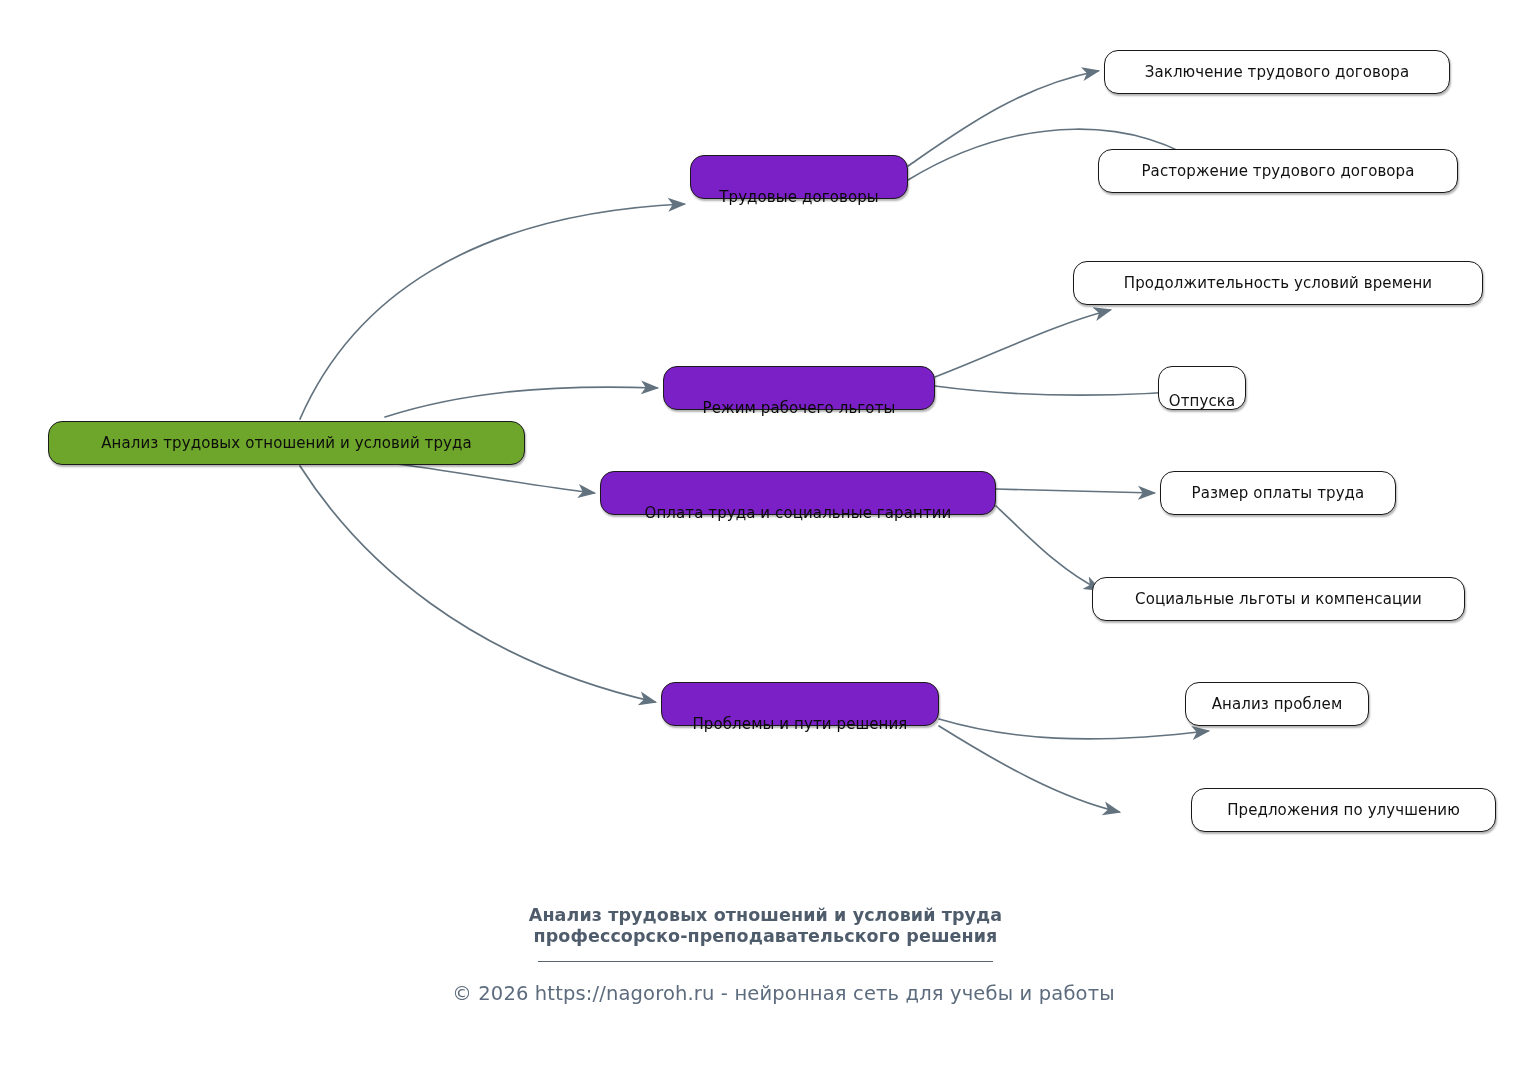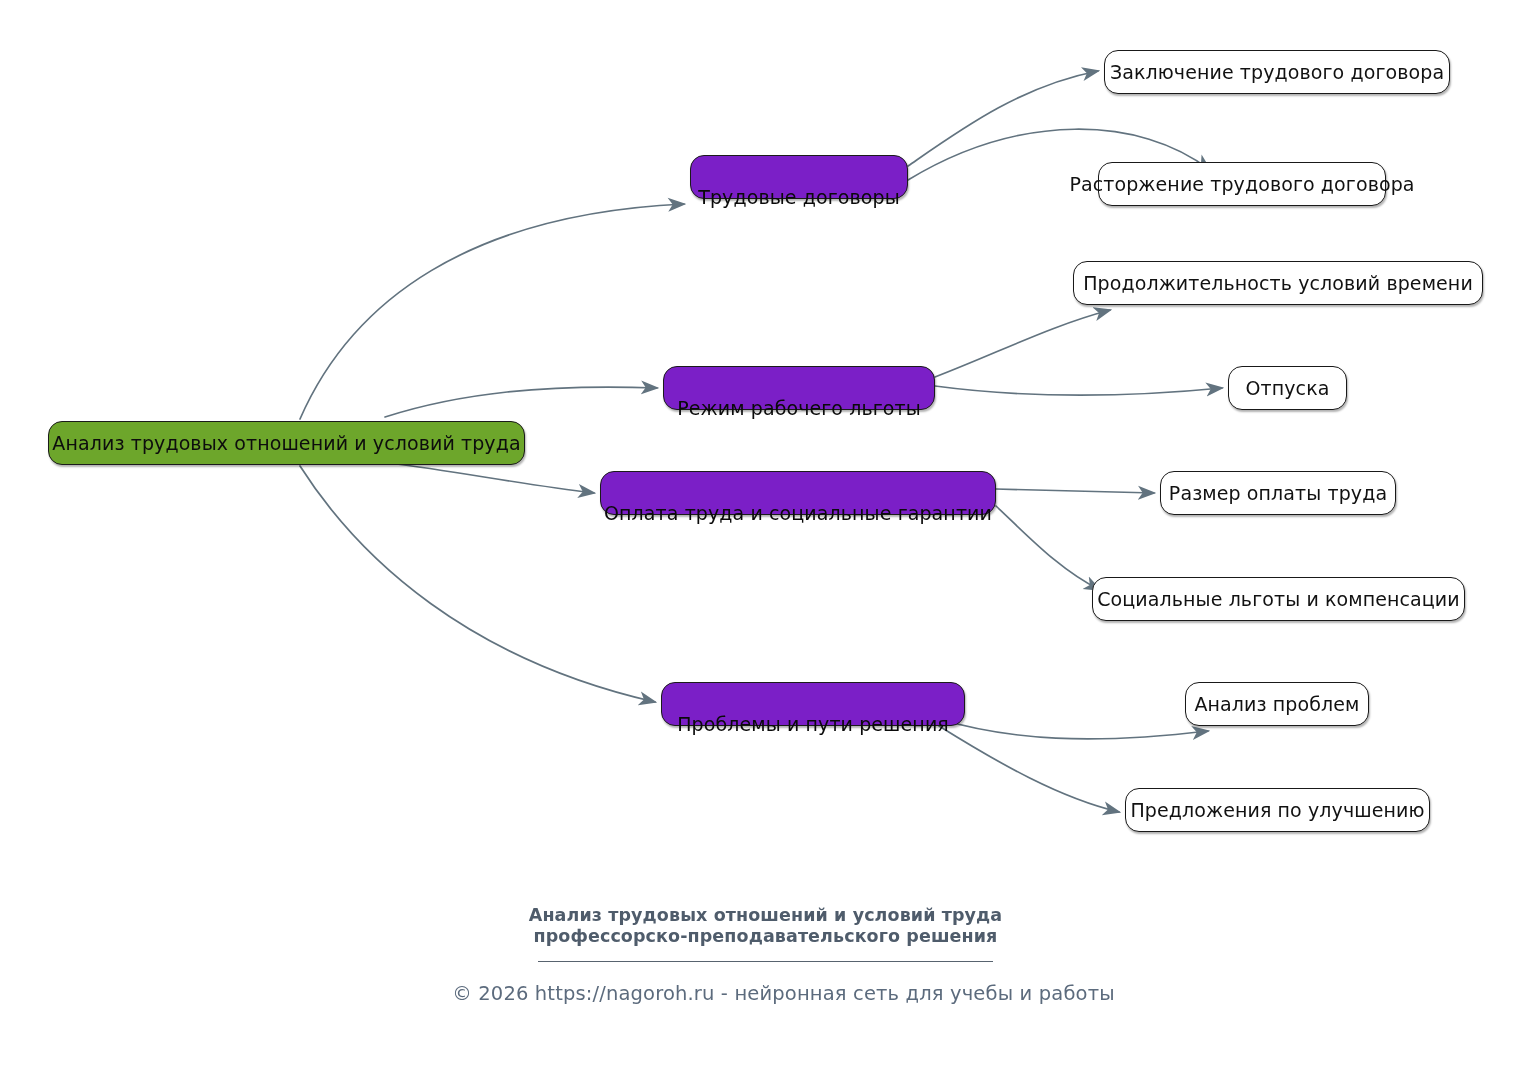--- a/index.html
+++ b/index.html
@@ -42,21 +42,21 @@
     justify-content: center;
     border-radius: 14px;
     border: 1.6px solid #1b1b1b;
     white-space: nowrap;
     line-height: 1;
     box-shadow: 1px 2px 2px rgba(0,0,0,0.30);
   }
   .node-label {
     display: block;
     color: #0d0d0d;
-    font-size: 19px;
+    font-size: 15px;
     letter-spacing: 0.1px;
   }
 
   .node.root {
     background: #6da62b;
     height: 44px;
     font-weight: 400;
   }
   .node.branch {
     background: #7b1fc7;
@@ -140,51 +140,51 @@
   <div class="node root" style="left:48px; top:421px; width:477px;">
     <span class="node-label">Анализ трудовых отношений и условий труда</span>
   </div>
 
   <div class="node branch" style="left:690px; top:155px; width:218px;">
     <span class="node-label">Трудовые договоры</span>
   </div>
   <div class="node leaf" style="left:1104px; top:50px; width:346px;">
     <span class="node-label">Заключение трудового договора</span>
   </div>
-  <div class="node leaf" style="left:1098px; top:162px; width:288px;">
+  <div class="node leaf" style="left:1098px; top:149px; width:360px;">
     <span class="node-label">Расторжение трудового договора</span>
   </div>
 
   <div class="node branch" style="left:663px; top:366px; width:272px;">
     <span class="node-label">Режим рабочего льготы</span>
   </div>
   <div class="node leaf" style="left:1073px; top:261px; width:410px;">
     <span class="node-label">Продолжительность условий времени</span>
   </div>
-  <div class="node leaf" style="left:1228px; top:366px; width:119px;">
+  <div class="node leaf" style="left:1158px; top:366px; width:88px;align-items:flex-end;">
     <span class="node-label">Отпуска</span>
   </div>
 
   <div class="node branch" style="left:600px; top:471px; width:396px;">
     <span class="node-label">Оплата труда и социальные гарантии</span>
   </div>
   <div class="node leaf" style="left:1092px; top:577px; width:373px;">
     <span class="node-label">Социальные льготы и компенсации</span>
   </div>
   <div class="node leaf" style="left:1160px; top:471px; width:236px;">
     <span class="node-label">Размер оплаты труда</span>
   </div>
 
-  <div class="node branch" style="left:661px; top:682px; width:304px;">
+  <div class="node branch" style="left:661px; top:682px; width:278px;">
     <span class="node-label">Проблемы и пути решения</span>
   </div>
   <div class="node leaf" style="left:1185px; top:682px; width:184px;">
     <span class="node-label">Анализ проблем</span>
   </div>
-  <div class="node leaf" style="left:1125px; top:788px; width:305px;">
+  <div class="node leaf" style="left:1191px; top:788px; width:305px;">
     <span class="node-label">Предложения по улучшению</span>
   </div>
 
   <div id="footer">
     <div id="footer-title">
       <span>Анализ трудовых отношений и условий труда</span>
       <span>профессорско-преподавательского решения</span>
     </div>
     <div id="footer-rule"></div>
     <div id="footer-copyright">© 2026 https://nagoroh.ru - нейронная сеть для учебы и работы</div>

